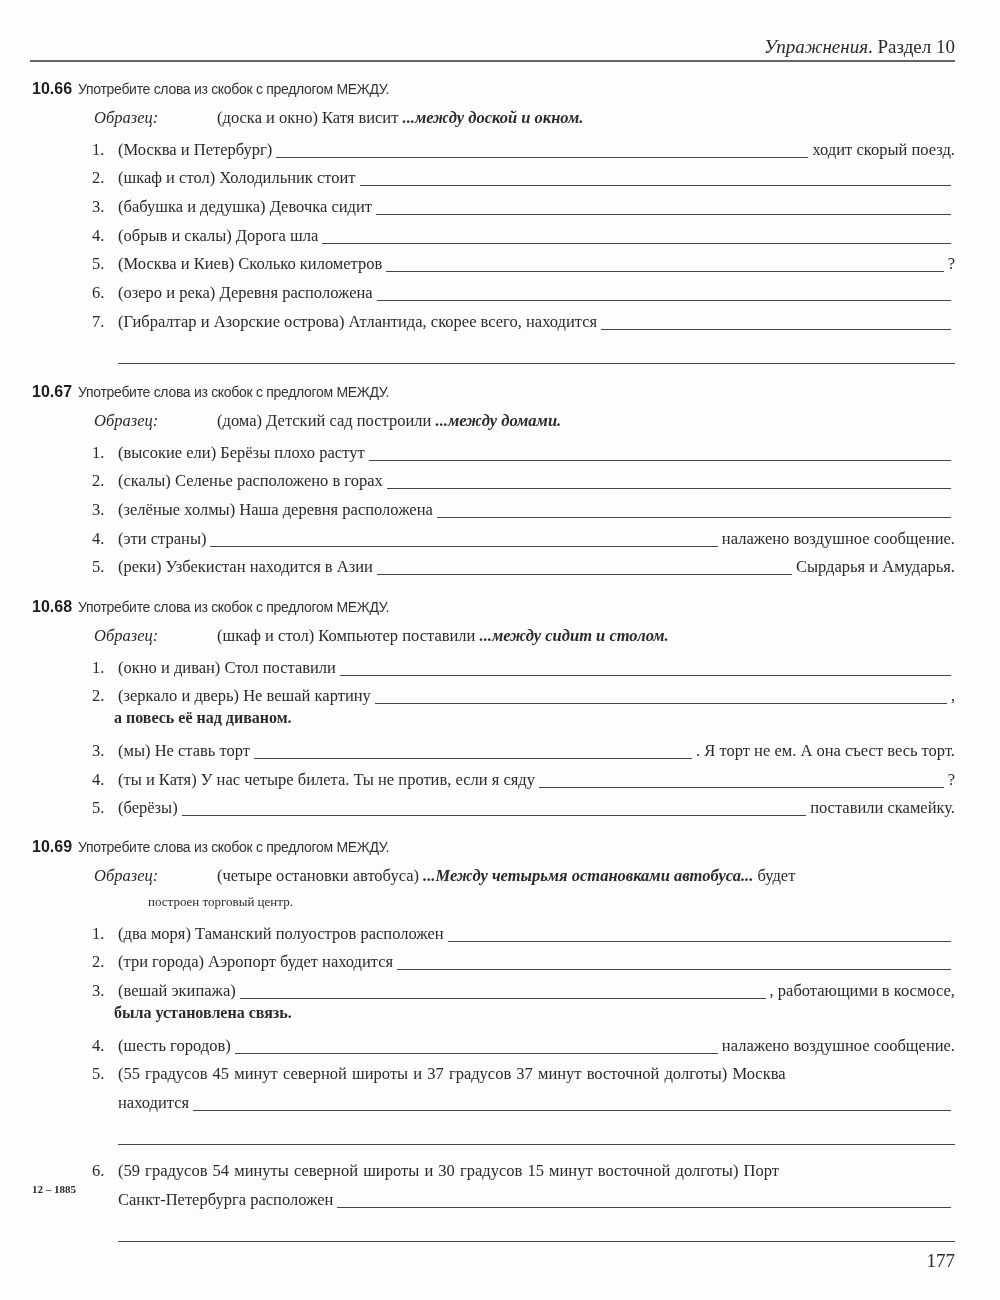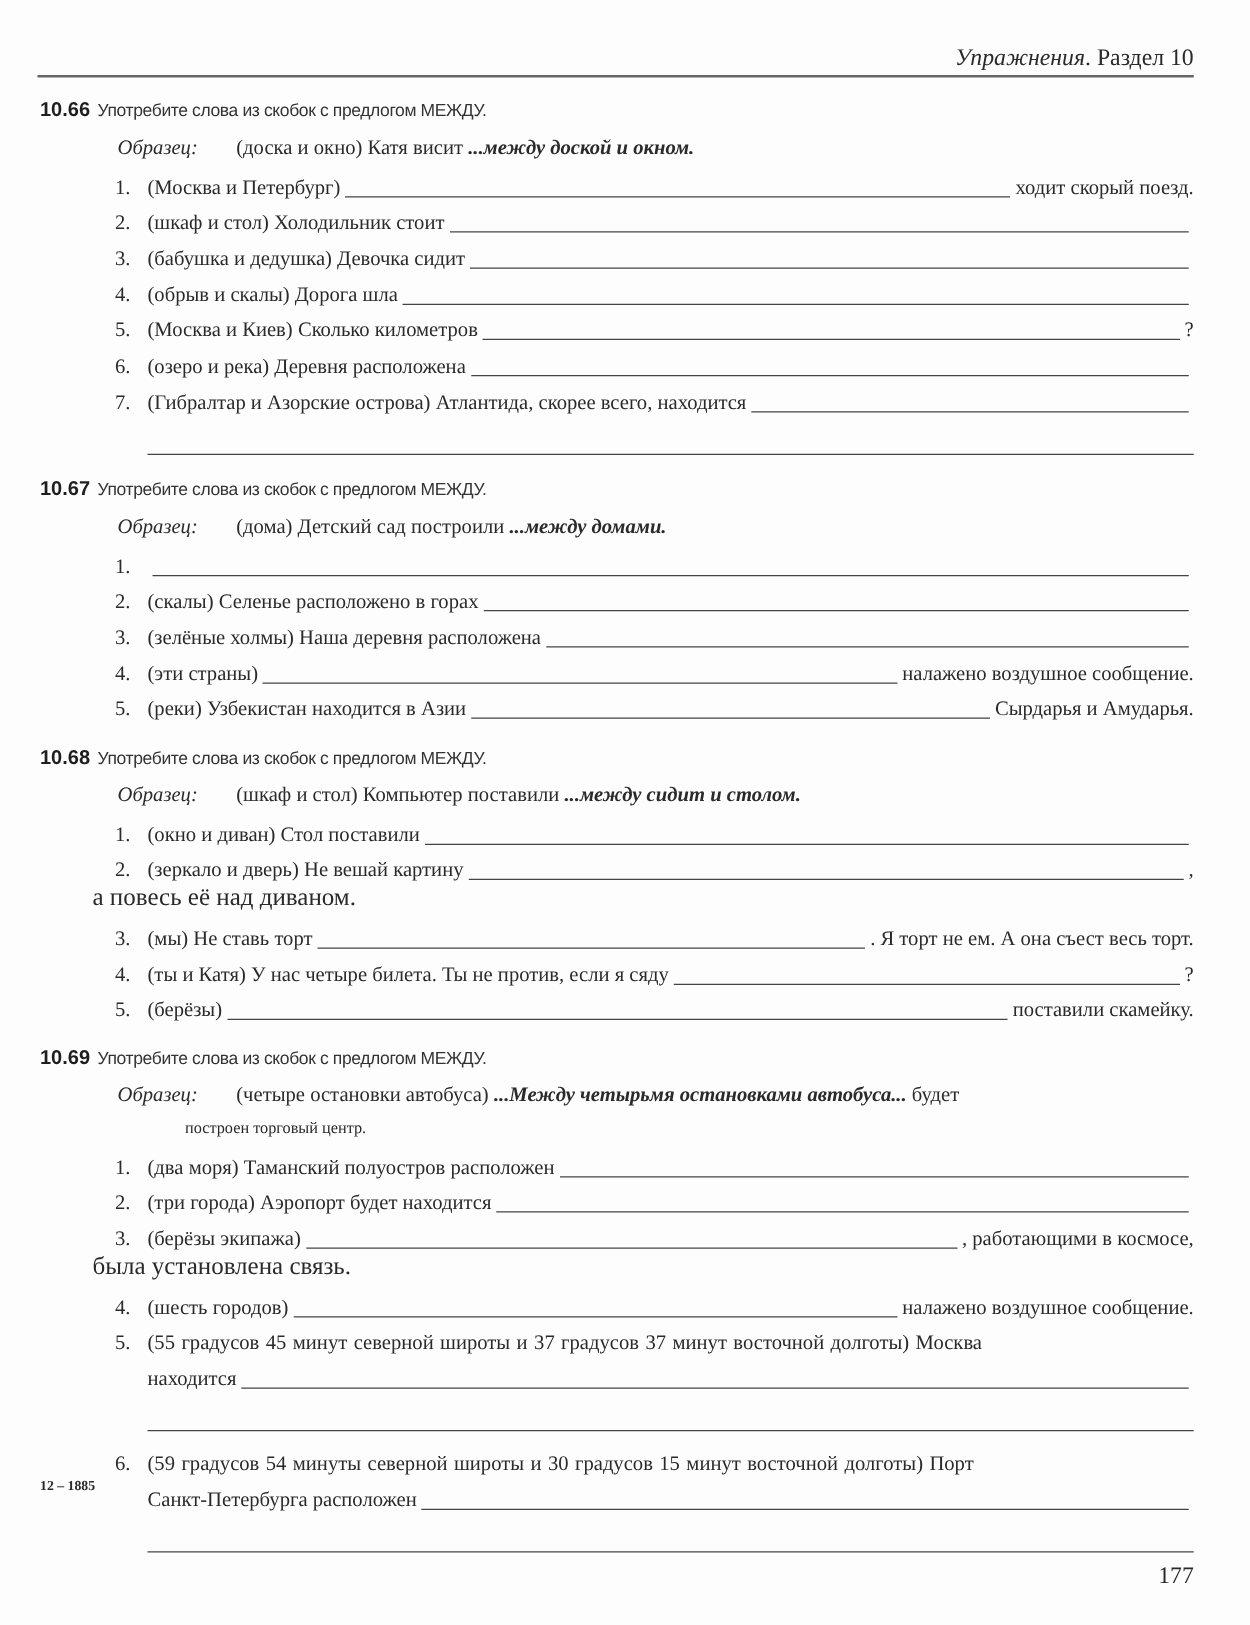--- a/index.html
+++ b/index.html
@@ -5,28 +5,28 @@
   html, body { margin:0; padding:0; }
   body { width:1000px; height:1300px; background:#fdfdfd; position:relative; overflow:hidden;
     font-family:"Liberation Serif", serif; color:#2a2a2a; }
   .header { position:absolute; left:30px; right:45px; top:34px; height:26px; border-bottom:2px solid #666; }
   .header-text { position:absolute; right:0; top:2px; font-size:19px; }
   .header-text i { font-style:italic;margin-top:13px; }
   .ex { position:absolute; left:32px; right:45px; }
   .ex-title { display:flex; align-items:baseline; height:24px; }
   .ex-num { font-family:"Liberation Sans", sans-serif; font-weight:bold; font-size:16px; margin-right:6px; color:#1e1e1e; }
   .ex-instr { font-family:"Liberation Sans", sans-serif; font-size:14px; letter-spacing:-0.3px; color:#333; }
-  .sample { margin-left:62px; font-size:16.5px; height:28px; line-height:28px; display:flex; }
+  .sample { margin-left:62px; font-size:16.5px; height:28px; line-height:28px; display:flex;gap:28px; }
   .sample-label { font-style:italic; width:95px; flex:none; }
   .sample-body b { font-style:italic; font-weight:bold; }
   .sample2 { margin-left:116px; font-size:13px; height:26px; line-height:24px; }
   .row { margin-left:60px; display:flex; align-items:flex-end; font-size:16.5px; height:28.7px; line-height:22px; white-space:nowrap; }
   .row .n { width:26px; flex:none; }
   .blank { flex:1; border-bottom:1.5px solid #444; height:16px; margin:0 4px 3px 4px; }
-  .cont { margin-left:42px; font-size:20px; height:26px; line-height:22px; }
+  .cont { margin-left:82px; font-size:16px; height:26px; line-height:22px;font-weight:bold; }
   .cont-line { margin-left:86px; height:30px; border-bottom:1.5px solid #444; margin-right:0; }
   .footer-left { position:absolute; left:32px; top:1183px; font-size:11px; font-weight:bold; }
   .footer-right { position:absolute; right:45px; top:1250px; font-size:19px; }
 </style>
 </head>
 <body>
 
 <div class="header">
   <div class="header-text"><i>Упражнения</i><span>. Раздел 10</span></div>
 </div>
@@ -84,20 +84,21 @@
   <div class="ex-title">
       <span class="ex-num">10.67</span>
       <span class="ex-instr">Употребите слова из скобок с предлогом МЕЖДУ.</span>
     </div>
   <div class="sample">
       <span class="sample-label">Образец:</span>
       <span class="sample-body"><span>(дома) Детский сад построили </span><b>...между домами.</b></span>
     </div>
   <div class="row">
       <span class="n">1.</span>
+      <span>(высокие ели) Берёзы плохо растут</span>
       <span class="blank"></span>
     </div>
   <div class="row">
       <span class="n">2.</span>
       <span>(скалы) Селенье расположено в горах</span>
       <span class="blank"></span>
     </div>
   <div class="row">
       <span class="n">3.</span>
       <span>(зелёные холмы) Наша деревня расположена</span>
@@ -173,21 +174,21 @@
       <span>(два моря) Таманский полуостров расположен</span>
       <span class="blank"></span>
     </div>
   <div class="row">
       <span class="n">2.</span>
       <span>(три города) Аэропорт будет находится</span>
       <span class="blank"></span>
     </div>
   <div class="row">
       <span class="n">3.</span>
-      <span>(берёзы экипажа)</span>
+      <span>(вешай экипажа)</span>
       <span class="blank"></span>
       <span>, работающими в космосе,</span>
     </div>
   <div class="cont">была установлена связь.</div>
   <div class="row">
       <span class="n">4.</span>
       <span>(шесть городов)</span>
       <span class="blank"></span>
       <span>налажено воздушное сообщение.</span>
     </div>

